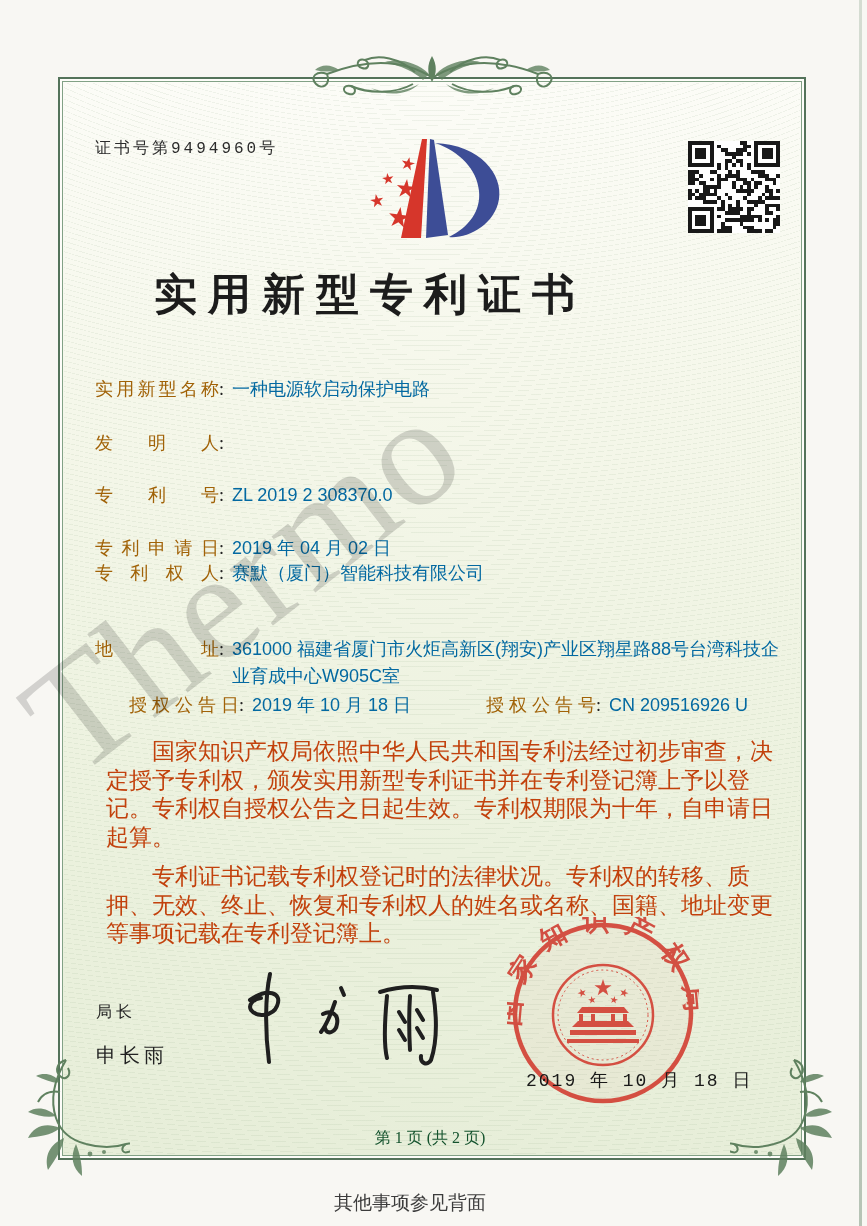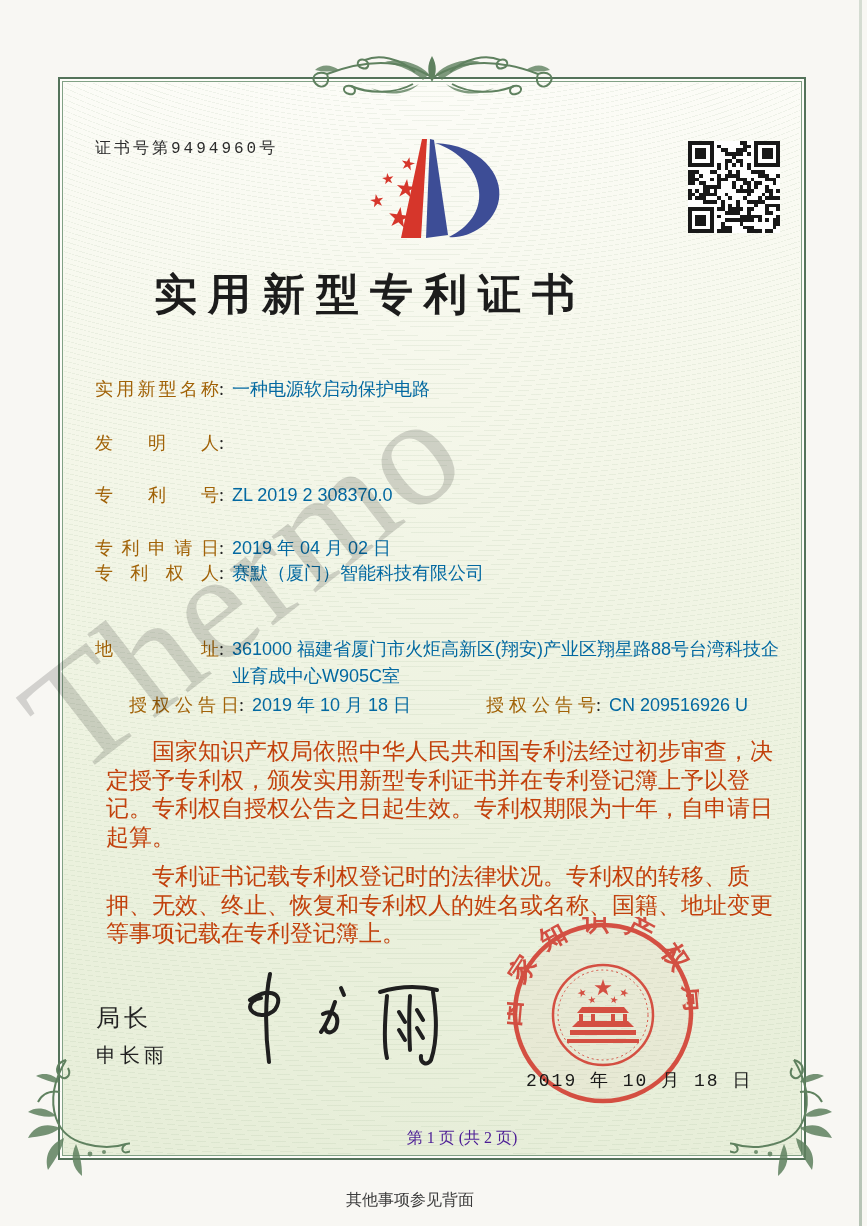--- a/index.html
+++ b/index.html
@@ -25,28 +25,28 @@
   
   .frow{position:absolute;left:95px;width:690px;z-index:3;display:flex;font-size:18px;line-height:27px;}
   .flabel{flex:0 0 124px;display:inline-block;text-align:justify;text-align-last:justify;color:#a16207;}
   .fcolon{flex:0 0 auto;margin-right:8px;}
   .fvalue{flex:1;font-family:Liberation Sans, sans-serif;font-size:18px;color:#0369a1;}
   .pairrow{position:absolute;z-index:3;display:flex;font-size:18px;line-height:27px;margin-left:34px;}
   
   .paras{position:absolute;left:95px;top:727px;width:690px;z-index:3;}
   .paras p{margin:11px;text-indent:2em;font-size:23px;line-height:28.5px;color:#c2410c;}
   
-  .officer-title{position:absolute;left:96px;top:1002px;z-index:3;font-size:24px;letter-spacing:4px;}
+  .officer-title{position:absolute;left:96px;top:1002px;z-index:3;font-size:16px;letter-spacing:4px;}
   .officer-name{position:absolute;left:96px;top:1042px;z-index:3;font-size:20px;letter-spacing:4px;}
   .signature{position:absolute;left:215px;top:962px;z-index:4;}
   .seal{position:absolute;left:507px;top:917px;z-index:4;}
   .seal-date{position:absolute;left:526px;top:1068px;z-index:5;font-size:18px;letter-spacing:2px;
              font-family:"Liberation Mono","DejaVu Sans Mono",monospace;color:#191919;}
-  .page-num{position:absolute;left:58px;top:1128px;width:808px;z-index:3;text-align:center;font-size:16px;color:#4c1d95;}
-  .back-note{position:absolute;left:38px;top:1190px;width:744px;z-index:3;text-align:center;font-size:16px;color:#3c3c3c;}
+  .page-num{position:absolute;left:58px;top:1128px;width:744px;z-index:3;text-align:center;font-size:16px;color:#14532d;}
+  .back-note{position:absolute;left:38px;top:1190px;width:744px;z-index:3;text-align:center;font-size:19px;color:#3c3c3c;}
   
   .watermark{position:absolute;left:92px;top:645px;z-index:6;font-size:155px;line-height:1;
              color:rgba(125,125,125,0.30);letter-spacing:2px;transform:rotate(-38deg);
              transform-origin:0 100%;pointer-events:none;mix-blend-mode:multiply;
              font-family:"Liberation Serif","DejaVu Serif",serif;}
 </style>
 </head>
 <body>
 
 <div class="page">

